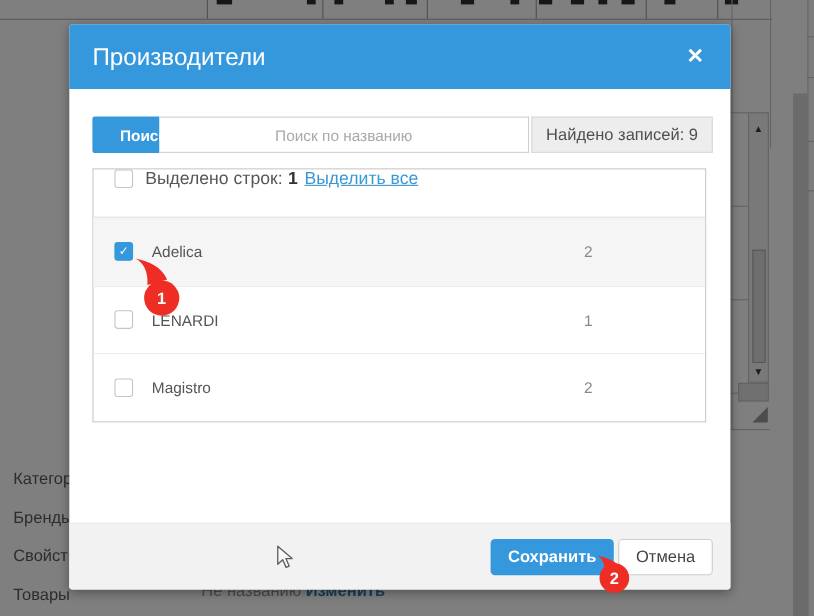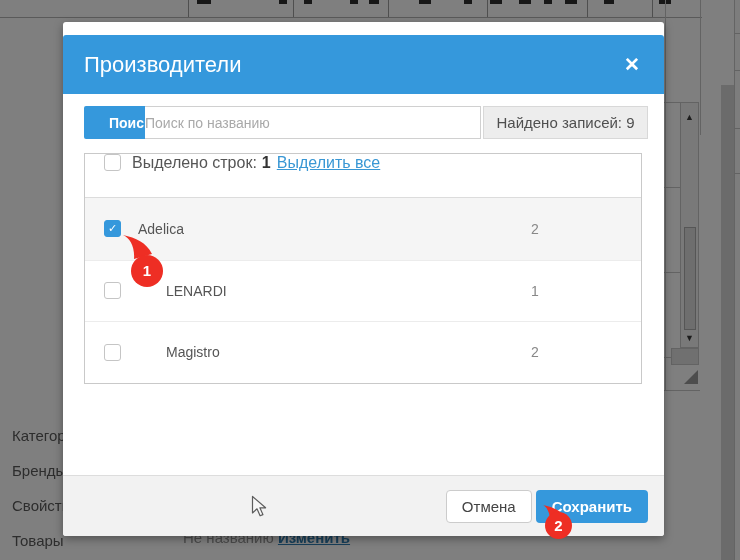--- a/index.html
+++ b/index.html
@@ -7,59 +7,59 @@
   body { font-family:"Liberation Sans","DejaVu Sans",sans-serif; background:#4a4a4a; }
   .stage { position:relative; width:740px; height:560px; overflow:hidden; background:#fff; }
 
   
   .bg { position:absolute; inset:0; }
   .tb-sep { position:absolute; top:0; height:17px; width:1px; background:#9e9e9e; }
   .tb-bit { position:absolute; top:0; height:4px; background:#2f2f2f; }
   .tb-border { position:absolute; top:17px; left:0; width:702px; height:1px; background:#b5b5b5; }
   .bg-label { position:absolute; left:12px; font-size:15px; color:#5a5a5a; white-space:nowrap; }
   .bg-value { position:absolute; left:183px; top:529px; font-size:15px; color:#979797; white-space:nowrap; }
-  .bg-value a { color:#2e7fb5; font-weight:bold; text-decoration:underline; }
+  .bg-value a { color:#2e7fb5; font-weight:bold; }
   .bg-line { position:absolute; background:#c6c6c6; }
   .bg-track { position:absolute; left:680px; top:102px; width:19px; height:246px; background:#f2f2f2; border:1px solid #c6c6c6; }
   .bg-thumb { position:absolute; left:684px; top:227px; width:12px; height:103px; background:#dcdcdc; border:1px solid #adadad; }
   .bg-arrow { position:absolute; font-size:9px; color:#3a3a3a; line-height:9px; }
   .bg-hsquare { position:absolute; left:671px; top:348px; width:28px; height:17px; background:#e0e0e0; border:1px solid #c6c6c6; }
   .bg-grip { position:absolute; left:684px; top:370px; width:0; height:0; border-bottom:14px solid #9a9a9a; border-left:14px solid transparent; }
   .bg-strip { position:absolute; left:721px; top:85px; width:13px; height:475px; background:#d6d6d6; }
   .bg-rightcol { position:absolute; left:734px; top:0; width:6px; height:560px; background:#fbfbfb; border-left:1px solid #c9c9c9; }
 
   
   .overlay { position:absolute; inset:0; background:rgba(0,0,0,0.5); z-index:5; }
 
   
   .modal { position:absolute; left:63px; top:22px; width:601px; height:514px; background:#fff;
            border-radius:3px; box-shadow:0 3px 10px rgba(0,0,0,0.35); z-index:10; }
   .m-header { position:absolute; left:0; top:0; right:0; height:59px; background:var(--accent);
-              border-radius:3px 3px 0 0; display:flex; align-items:center; padding:0 24px 0 21px;margin-top:13px; }
+              border-radius:3px 3px 0 0; display:flex; align-items:center; padding:0 24px 0 21px; }
   .m-title { flex:1; color:#fff; font-size:22px; font-weight:normal; }
   .m-close { background:none; border:none; color:#fff; font-size:19px; font-weight:bold; cursor:pointer; line-height:1; }
 
   .search-row { position:absolute; left:21px; top:84px; right:16px; height:33px; display:flex; }
   .search-btn { width:61px; background:var(--accent); color:#fff; border:none; font-size:14px; font-weight:bold;
                 border-radius:2px 0 0 2px; cursor:pointer; font-family:inherit;padding-left:25px; }
-  .search-input { flex:1; border:1px solid #d0d0d0; border-left:none; padding:0 0; font-size:14px; color:#0f172a;
-                  outline:none; font-family:inherit; }
+  .search-input { flex:1; border:1px solid #d0d0d0; border-left:none; padding:0 28px; font-size:14px; color:#0f172a;
+                  outline:none; font-family:inherit;text-align:center; }
   .search-input::placeholder { color:#a9a9a9; }
   .found-box { width:165px; margin-left:2px; background:#ededed; border:1px solid #d8d8d8; color:#4f4f4f;
                font-size:15px; display:flex; align-items:center; justify-content:center; white-space:nowrap; }
 
   .list { position:absolute; left:21px; top:131px; right:22px; border:1px solid #c9c9c9; background:#fff; }
   .l-header { height:44px; display:flex; align-items:flex-start; padding-left:19px; border-bottom:1px solid #dcdcdc;
               font-size:16px; color:#555; }
   .l-header .sel-label { margin-left:11px; }
   .l-header b { margin-left:5px; color:#333; }
   .l-header a { margin-left:6px; color:#3997d4; text-decoration:underline; cursor:pointer; }
   .row { position:relative; height:61.5px; display:flex; align-items:center; padding-left:19px; font-size:14px; cursor:pointer; }
   .row.alt { background:#f5f5f5; }
-  .row + .row { border-top:1px solid #ececec;gap:28px; }
+  .row + .row { border-top:1px solid #ececec; }
   .row .name { margin-left:17px; color:#555; }
   .row .count { position:absolute; left:446px; color:#888; }
 
   .cb { width:17px; height:17px; border:1px solid #c5c5c5; border-radius:3px; background:#fff; flex:none;
         display:flex; align-items:center; justify-content:center; cursor:pointer; }
   .cb.checked { background:var(--accent); border-color:var(--accent); color:#fff; font-size:11px; font-weight:bold; }
 
   .m-footer { position:absolute; left:0; right:0; bottom:0; height:61px; background:#f2f2f2; border-top:1px solid #ddd;
               border-radius:0 0 3px 3px; display:flex; align-items:center; justify-content:flex-end;
               padding-right:16px; gap:4px; }
@@ -168,22 +168,22 @@
         <span class="count">1</span>
       </div>
       <div class="row">
         <span class="cb"></span>
         <span class="name">Magistro</span>
         <span class="count">2</span>
       </div>
     </div>
 
     <div class="m-footer">
+      <button class="btn btn-save">Сохранить</button>
       <button class="btn btn-cancel">Отмена</button>
-      <button class="btn btn-save">Сохранить</button>
     </div>
   </div>
 
   <svg class="marker" style="left:116px;top:228px" width="48" height="60" viewBox="0 0 48 60">
     <path d="M7,7 C14,10 19,19 18,31 L36,26 C30,14 20,10 7,7 Z" fill="var(--red)"></path>
     <circle cx="31" cy="43" r="16" fill="var(--red)"></circle>
     <text x="31" y="48" text-anchor="middle">1</text>
   </svg>
 
   <svg class="marker" style="left:540px;top:502px" width="36" height="42" viewBox="0 0 36 42">

